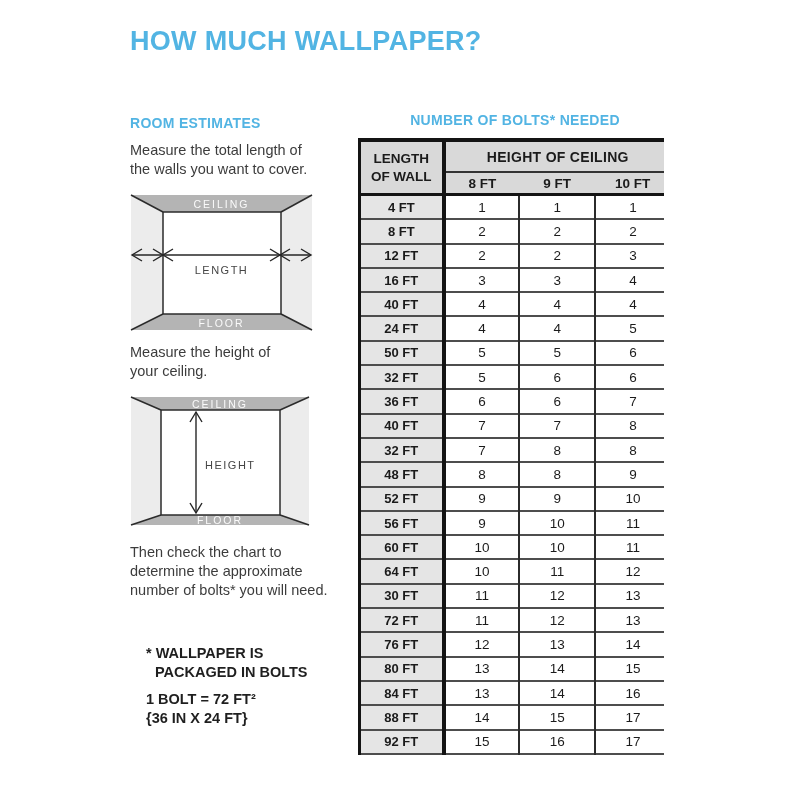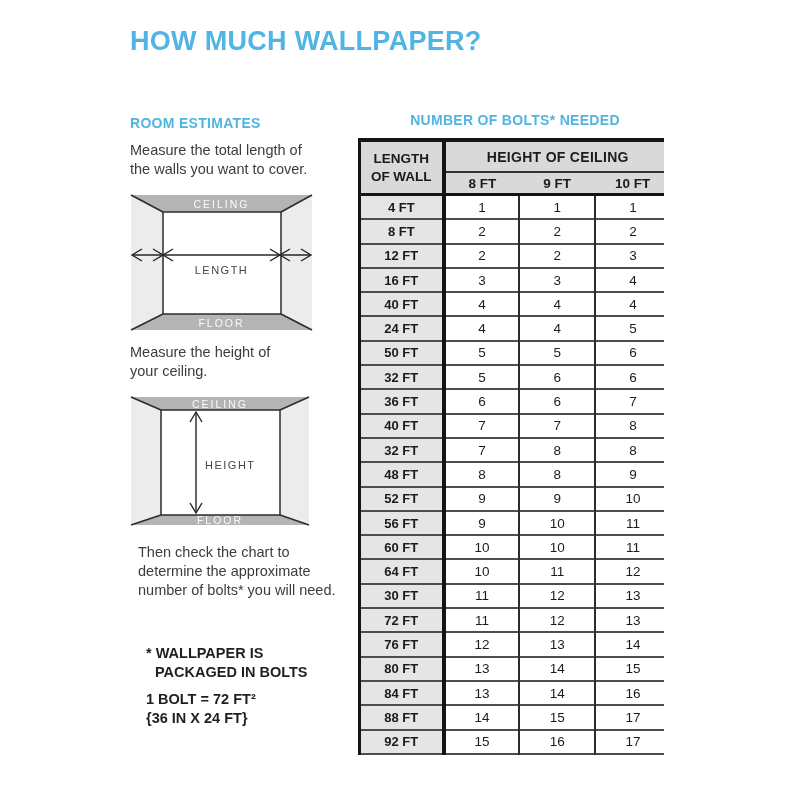--- a/index.html
+++ b/index.html
@@ -16,21 +16,21 @@
     letter-spacing:0.3px; color:#52B4E3;
   }
   .room-heading { left:130px; top:115px; }
   .table-heading { left:358px; top:112px; width:314px; text-align:center; }
   .step {
     position:absolute; left:130px; margin:0; font-size:14.5px;
     line-height:19px; color:#3c3c3c; white-space:pre-line;
   }
   .step1 { top:141px; }
   .step2 { top:343px; }
-  .step3 { top:543px;margin-left:8px; }
+  .step3 { top:543px; }
   .note {
     position:absolute; left:130px; margin:16px; font-size:14.5px; font-weight:bold;
     line-height:19px; color:#1f1f1f;
   }
   .footnote { top:628px; }
   .footnote .indent { display:block; margin-left:9px; }
   .equation { top:674px; }
   .diagram { position:absolute; left:128px; }
   .diagram1 { top:192px; }
   .diagram2 { top:394px; }

